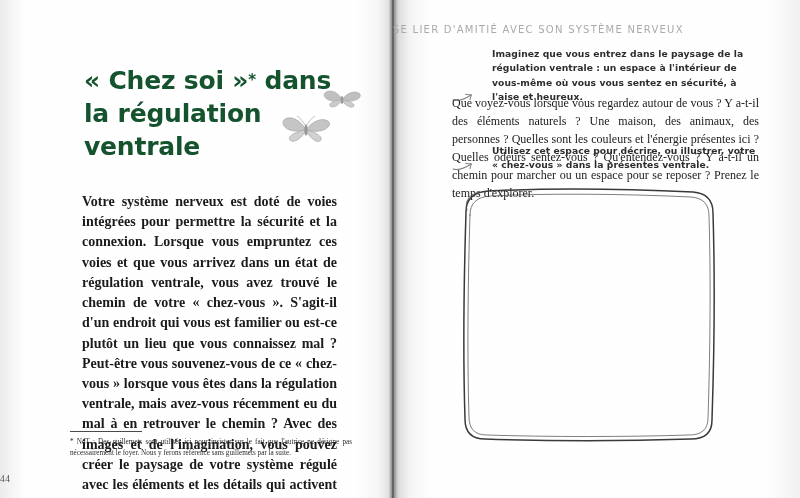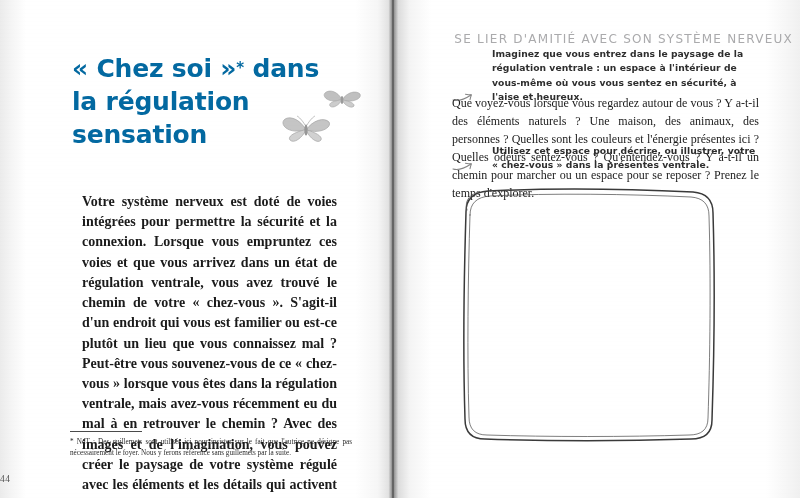--- a/index.html
+++ b/index.html
@@ -69,23 +69,23 @@
     position: absolute;
     left: 72px;
     top: 52px;
     width: 300px;
   }
   .book-title {
     font-family: "DejaVu Sans", sans-serif;
     font-size: 25px;
     font-weight: 600;
     line-height: 1.32;
-    color: #0369a1;
+    color: #14532d;
     letter-spacing: -0.2px;
-    margin: 0;
+    margin: 12px;
   }
   .book-title .star {
     font-size: 15px;
     vertical-align: 4px;
   }
 
   .butterfly {
     position: absolute;
     opacity: 0.62;
   }
@@ -136,24 +136,24 @@
     letter-spacing: 0.4px;
   }
   .folio-left  { left: 0; width: 393px; top: 474px; }
   .folio-right { left: 393px; width: 394px; text-align: center; top: 474px; }
 
   
   .running-head {
     position: absolute;
     left: 393px;
     width: 400px;
-    top: 32px;
-    text-align: right;
+    top: 24px;
+    text-align: left;
     font-family: "DejaVu Sans", sans-serif;
-    font-size: 12px;
+    font-size: 10px;
     letter-spacing: 1.25px;
     color: #aaaaac;
     text-transform: uppercase;
   }
 
   .prompt {
     position: absolute;
     display: flex;
     align-items: flex-end;
     gap: 18px;
@@ -216,21 +216,21 @@
     <div class="edge-shade edge-left"></div>
   </div>
 
   <div class="page page-right">
     <div class="edge-shade edge-right"></div>
   </div>
 
   <div class="gutter"></div>
 
   <div class="title-block">
-    <h1 class="book-title"><span>« Chez soi »</span><span class="star">*</span><span> dans</span><br><span>la régulation sensation</span></h1>
+    <h1 class="book-title"><span>« Chez soi »</span><span class="star">*</span><span> dans</span><br><span>la régulation ventrale</span></h1>
   </div>
 
   <div class="butterfly butterfly-1">
     <svg width="40" height="24" viewBox="0 0 40 24">
       <g fill="#9a9a9a" stroke="#6f6f6f" stroke-width="0.6">
         <path d="M20 12 C16 3, 7 1, 3 5 C0 8, 5 13, 12 13 Z"></path>
         <path d="M20 12 C25 4, 34 2, 38 6 C40 10, 33 14, 24 13 Z"></path>
         <path d="M20 12 C17 17, 11 21, 8 18 C6 15, 12 13, 18 12 Z" fill="#adadad"></path>
         <path d="M20 12 C23 18, 30 21, 32 18 C33 15, 26 13, 21 12 Z" fill="#adadad"></path>
         <ellipse cx="20" cy="12" rx="1.3" ry="4" fill="#5e5e5e" stroke="none"></ellipse>

